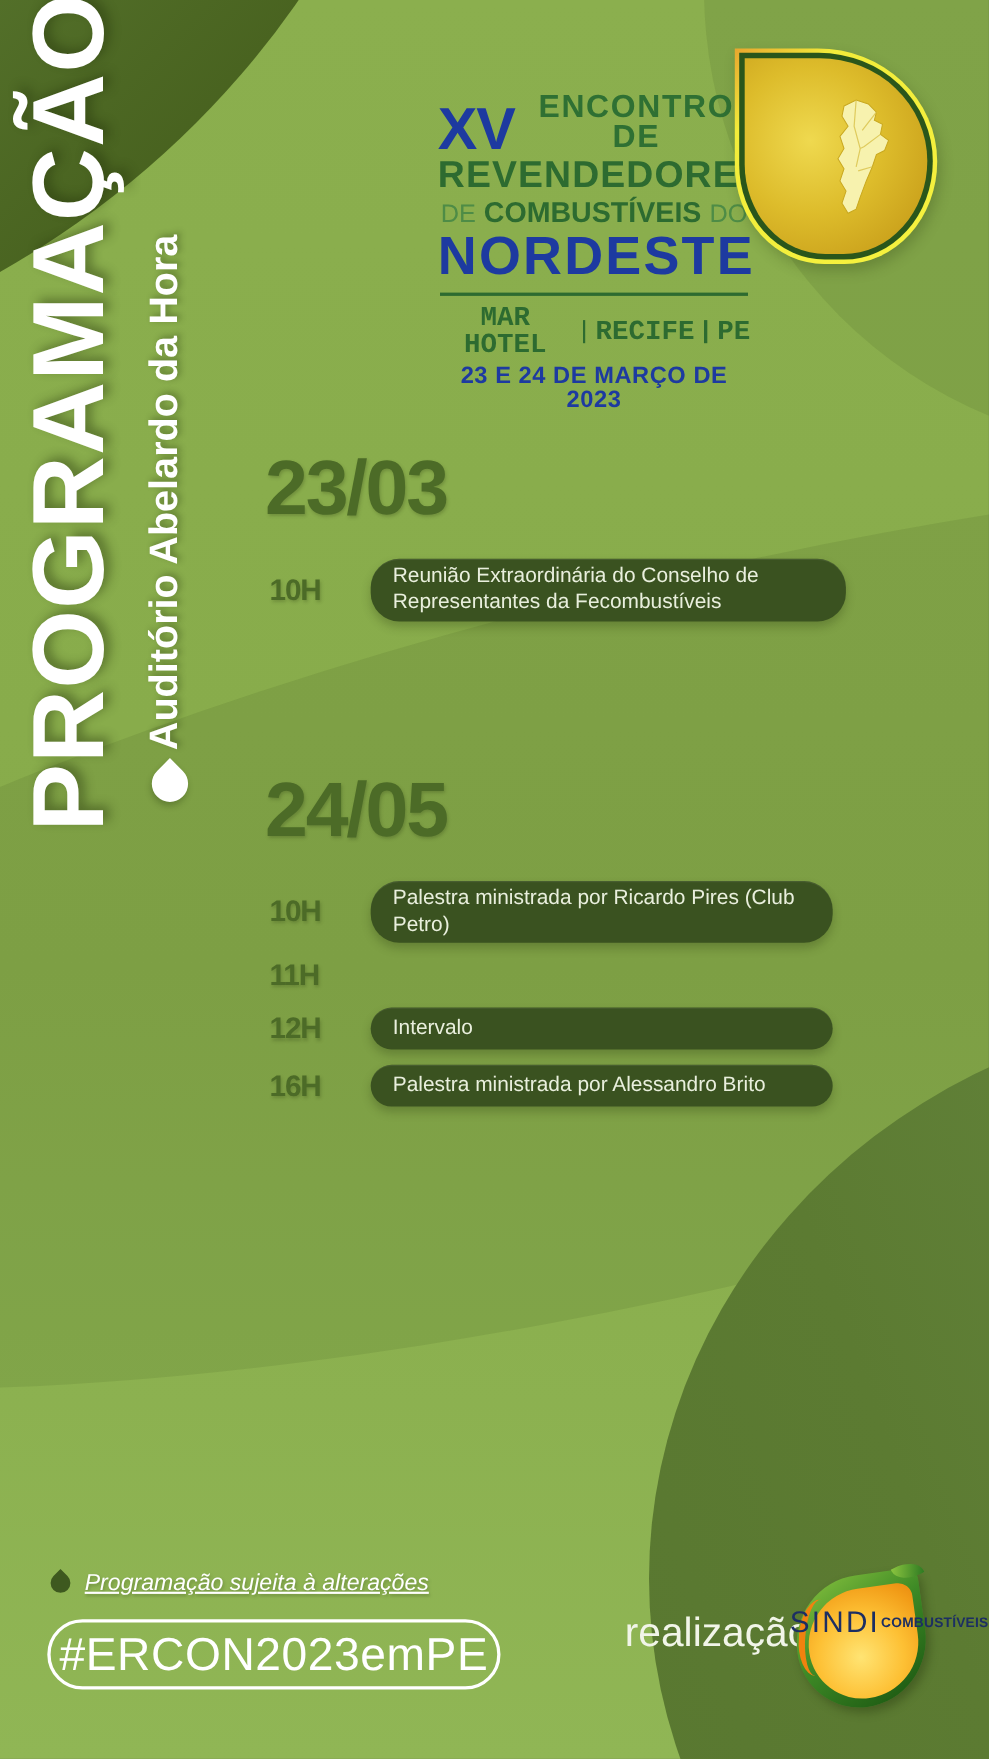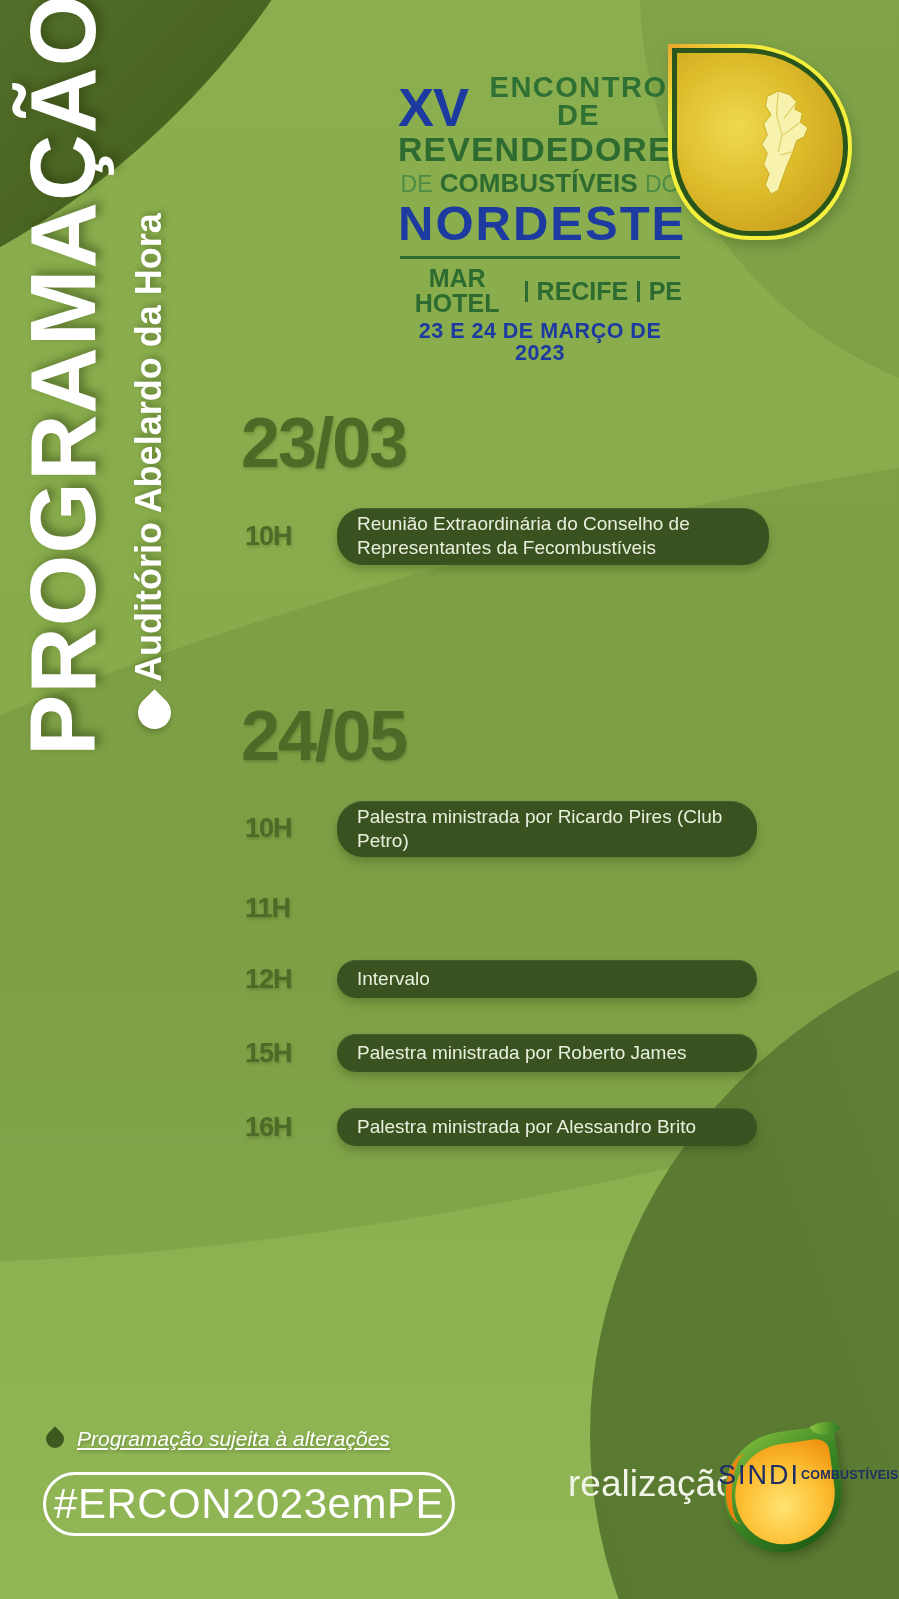--- a/index.html
+++ b/index.html
@@ -21,51 +21,51 @@
     white-space:nowrap;color:#fff;font-size:92px;font-weight:800;line-height:.95;letter-spacing:1px;
     text-shadow:4px 5px 10px rgba(35,52,12,.45);}
   .vsub{position:absolute;left:131px;top:682px;transform-origin:0 0;transform:rotate(-90deg);
     white-space:nowrap;color:#fff;font-size:36px;font-weight:700;line-height:1;
     text-shadow:2px 3px 6px rgba(35,52,12,.4);}
   .drop{border-radius:0 50% 50% 50%;transform:rotate(45deg);}
   .vsub-drop{position:absolute;left:138px;top:696px;width:33px;height:33px;background:#fff;
     box-shadow:2px 3px 6px rgba(35,52,12,.3);}
 
   
-  .logo-block{position:absolute;left:398px;top:74px;width:284px;text-align:center;}
+  .logo-block{position:absolute;left:398px;top:84px;width:284px;text-align:center;}
   .l1{display:flex;justify-content:center;align-items:flex-end;gap:7px;margin-bottom:3px;}
   .xv{font-size:54px;font-weight:800;color:#1D3AA0;line-height:.82;letter-spacing:-1px;}
   .l1t{font-size:29px;font-weight:600;color:#2F7033;letter-spacing:1.5px;line-height:.95;}
   .l2{font-size:34px;font-weight:800;color:#2D6B30;letter-spacing:1px;line-height:1;margin-bottom:4px;}
   .l3{font-size:26px;font-weight:800;color:#2D6B30;line-height:1;margin-bottom:3px;}
   .l3 .sm{font-size:23px;font-weight:500;color:#4E8C46;}
   .l4{font-size:49px;font-weight:800;color:#1D3AA0;letter-spacing:2px;line-height:1;}
   .logo-rule{height:3px;background:#2D6B30;margin:8px 2px 7px;}
   .l5{display:flex;justify-content:center;align-items:center;gap:9px;
-      font-size:25px;font-weight:800;color:#2D6B30;line-height:1;margin-bottom:5px;}
+      font-size:25px;font-weight:800;color:#2D6B30;line-height:1;margin-bottom:5px;font-family:Liberation Mono, monospace;}
   .l5 .sep{width:3px;height:21px;background:#2D6B30;}
   .l6{font-size:21.5px;font-weight:800;color:#1D3AA0;letter-spacing:.5px;line-height:1;}
 
   
   .gdrop{position:absolute;left:668px;top:44px;width:184px;height:196px;}
   .d-rim{position:absolute;inset:0;border-radius:0 72% 56% 54%/0 64% 58% 56%;
     background:linear-gradient(140deg,#E8A62E 0%,#F2EC3A 22%,#F6F23F 100%);
     box-shadow:3px 6px 12px rgba(40,56,14,.25);}
   .d-ring{position:absolute;inset:4px;border-radius:0 72% 56% 54%/0 64% 58% 56%;background:#2A561B;}
   .d-body{position:absolute;inset:9px;border-radius:0 72% 56% 54%/0 64% 58% 56%;
     background:radial-gradient(circle at 36% 42%,#EFD94F 0%,#DDBC2B 45%,#CBA21C 80%,#BD9312 100%);}
   .d-map{position:absolute;right:24px;top:40px;}
 
   
   .schedule{position:absolute;left:237px;top:408px;width:560px;}
   .day + .day{margin-top:136px;}
   .day-heading{margin:0 4px 30px;font-size:70px;font-weight:800;color:#4C6B27;
     letter-spacing:-2px;line-height:1;text-shadow:1px 2px 3px rgba(40,56,14,.25);}
   .row{display:flex;align-items:center;padding-left:8px;}
-  .row + .row{margin-top:36px;}
+  .row + .row{margin-top:14px;}
   .time{width:92px;font-size:27px;font-weight:800;color:#4C6B27;letter-spacing:-1px;
     text-shadow:1px 2px 3px rgba(40,56,14,.25);}
   .pill{box-sizing:border-box;width:420px;min-height:38px;display:flex;align-items:center;
     padding:4px 20px;border-radius:26px;background:#3A5220;color:#E9EFDD;
     font-size:19px;line-height:1.28;
     box-shadow:0 5px 9px rgba(38,54,14,.28), inset 0 1px 0 rgba(255,255,255,.07);}
   .pill.wide{width:432px;}
 
   
   .disclaimer{position:absolute;left:46px;top:1428px;display:flex;align-items:center;gap:13px;}
@@ -166,24 +166,20 @@
 
     <div class="row">
       <div class="time">11H</div>
     </div>
 
     <div class="row">
       <div class="time">12H</div>
       <div class="pill">Intervalo</div>
     </div>
 
-    <div class="row">
-      <div class="time">15H</div>
-      <div class="pill">Palestra ministrada por Roberto James</div>
-    </div>
 
     <div class="row">
       <div class="time">16H</div>
       <div class="pill">Palestra ministrada por Alessandro Brito</div>
     </div>
   </div>
     </section>
   </div>
 
   <div class="disclaimer">

